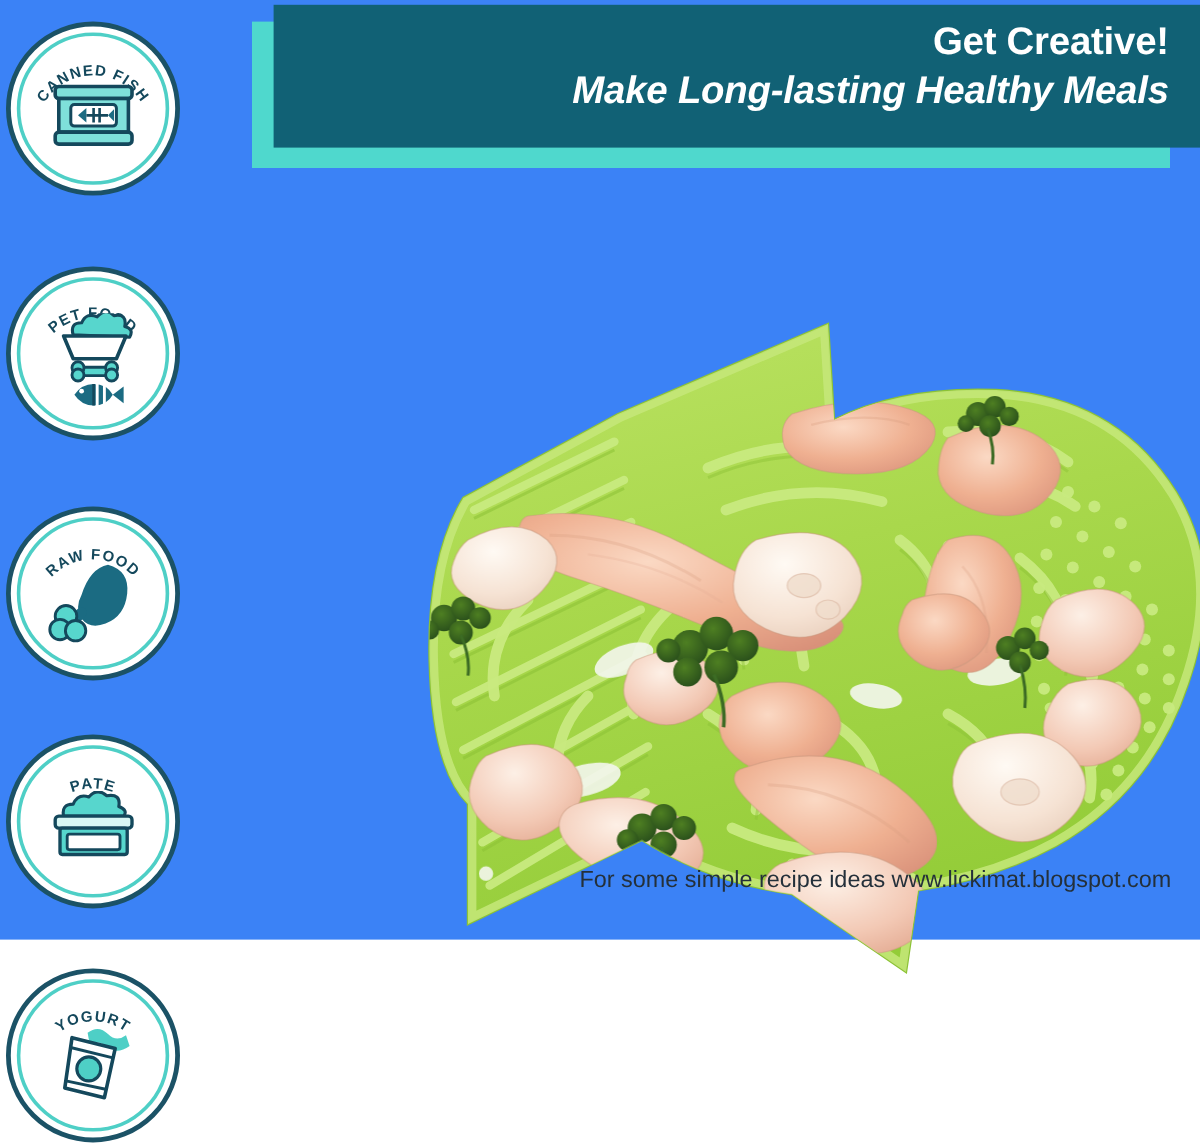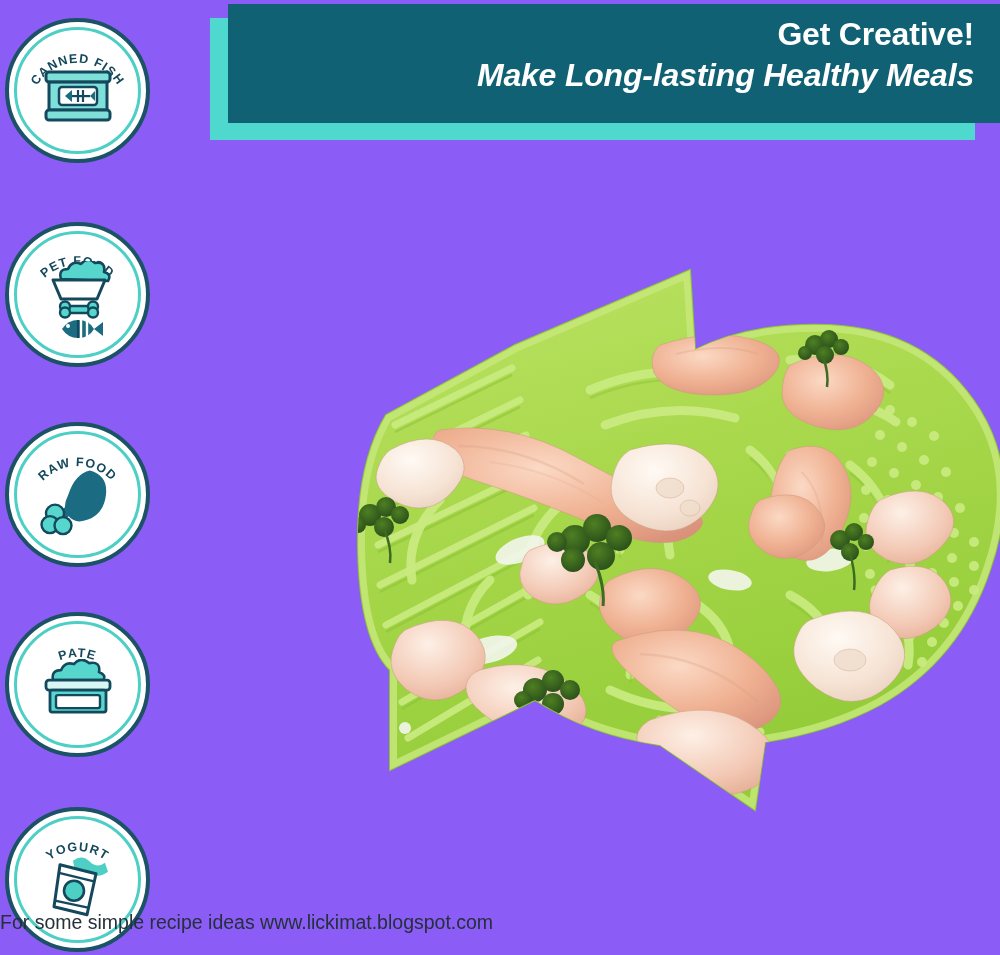--- a/index.html
+++ b/index.html
@@ -2,21 +2,21 @@
 <html><head>
 <meta charset="utf-8">
 <style>
   * { box-sizing: border-box; margin: 0; padding: 0; }
   html, body {
     width: 1000px; height: 955px;
     background: #ffffff;
     font-family: "Liberation Sans", sans-serif;
     overflow: hidden;
   }
-  #page { position: relative; width: 1000px; height: 955px; background: #8b5cf6; }
+  #page { position: relative; width: 1000px; height: 783px; background: #3b82f6; }
 
   
   .banner-wrap { position: absolute; left: 0; top: 0; width: 1000px; height: 160px; }
   .banner-shadow {
     position: absolute; left: 210px; top: 18px;
     width: 765px; height: 122px;
     background: #4fd8cd;
   }
   .banner-main {
     position: absolute; left: 228px; top: 4px;
@@ -58,22 +58,22 @@
     position: absolute; left: 50%; top: 52%;
     transform: translate(-50%, -45%);
   }
 
   
   .product { position: absolute; left: 190px; top: 250px; width: 810px; height: 620px; }
   .product svg { display: block; }
 
   
   .footer-text {
-    position: absolute; left: 0; right: 24px; bottom: 21px;
-    font-size: 19.5px; color: #24303a;
+    position: absolute; left: 0; right: 24px; bottom: 38px;
+    text-align: right; font-size: 19.5px; color: #24303a;
     font-family: "Liberation Sans", sans-serif;
   }
 </style>
 </head>
 <body>
 
 <div id="page">
 
   <div class="banner-wrap">
     <div class="banner-shadow"></div>

